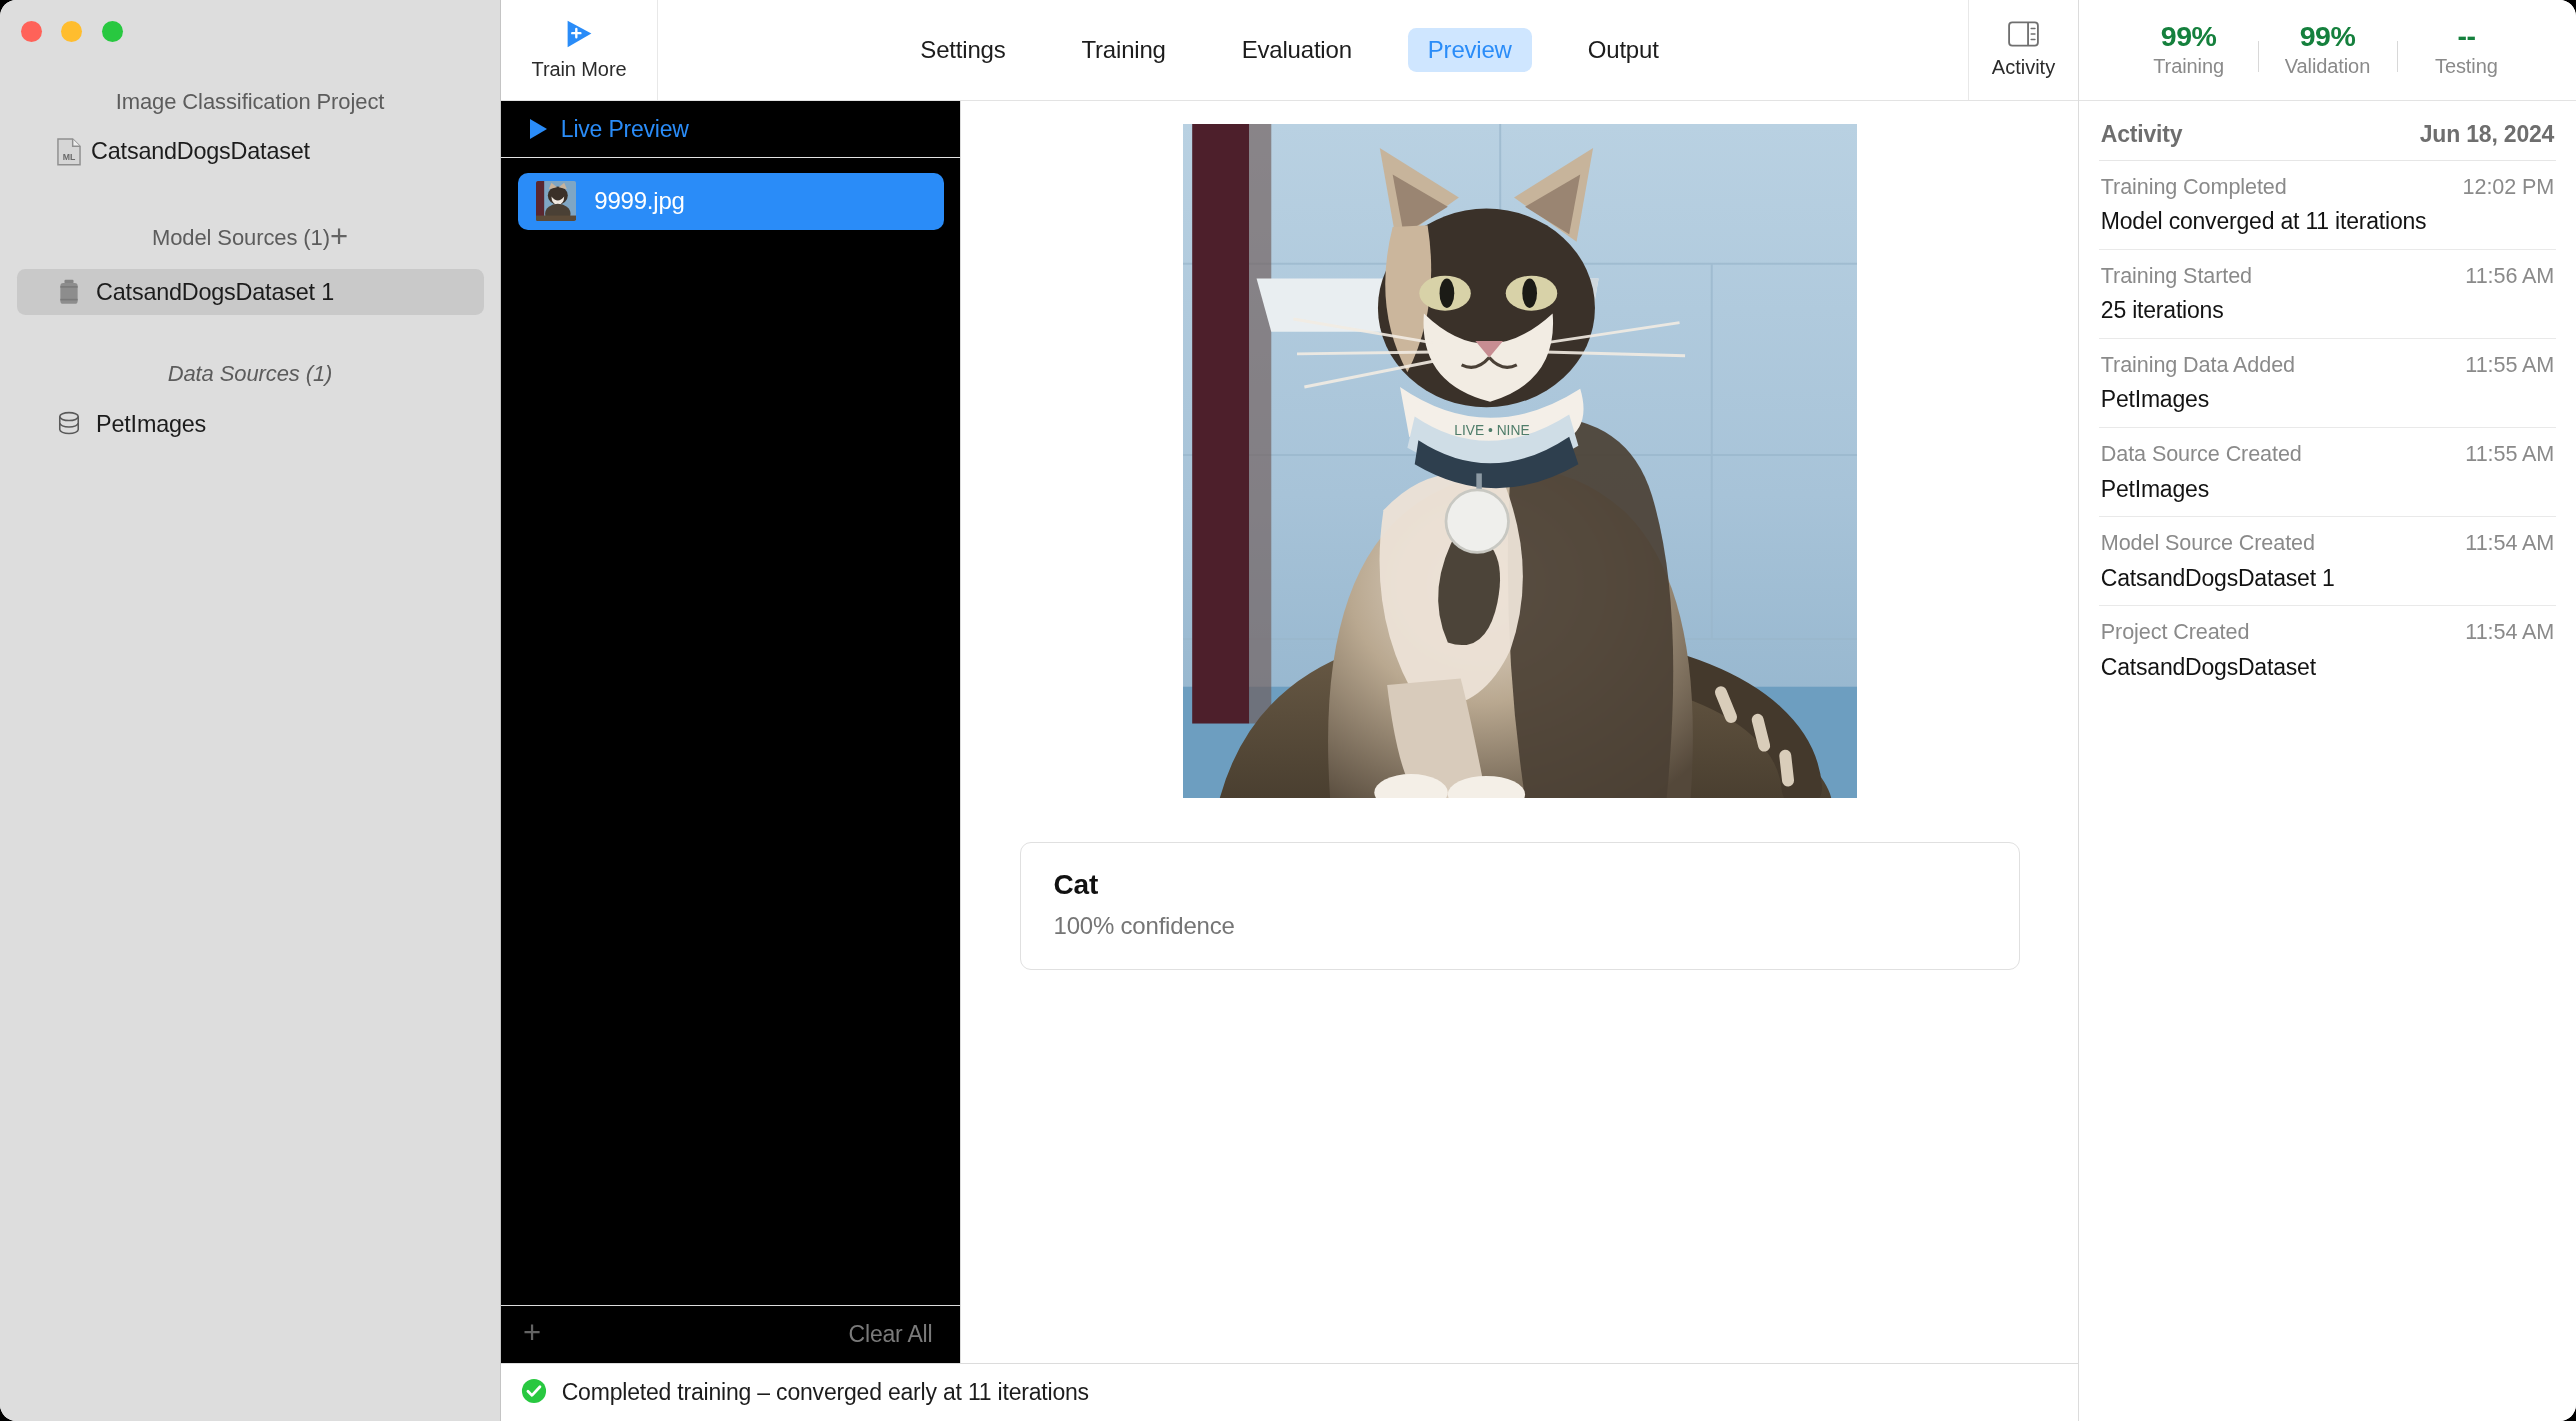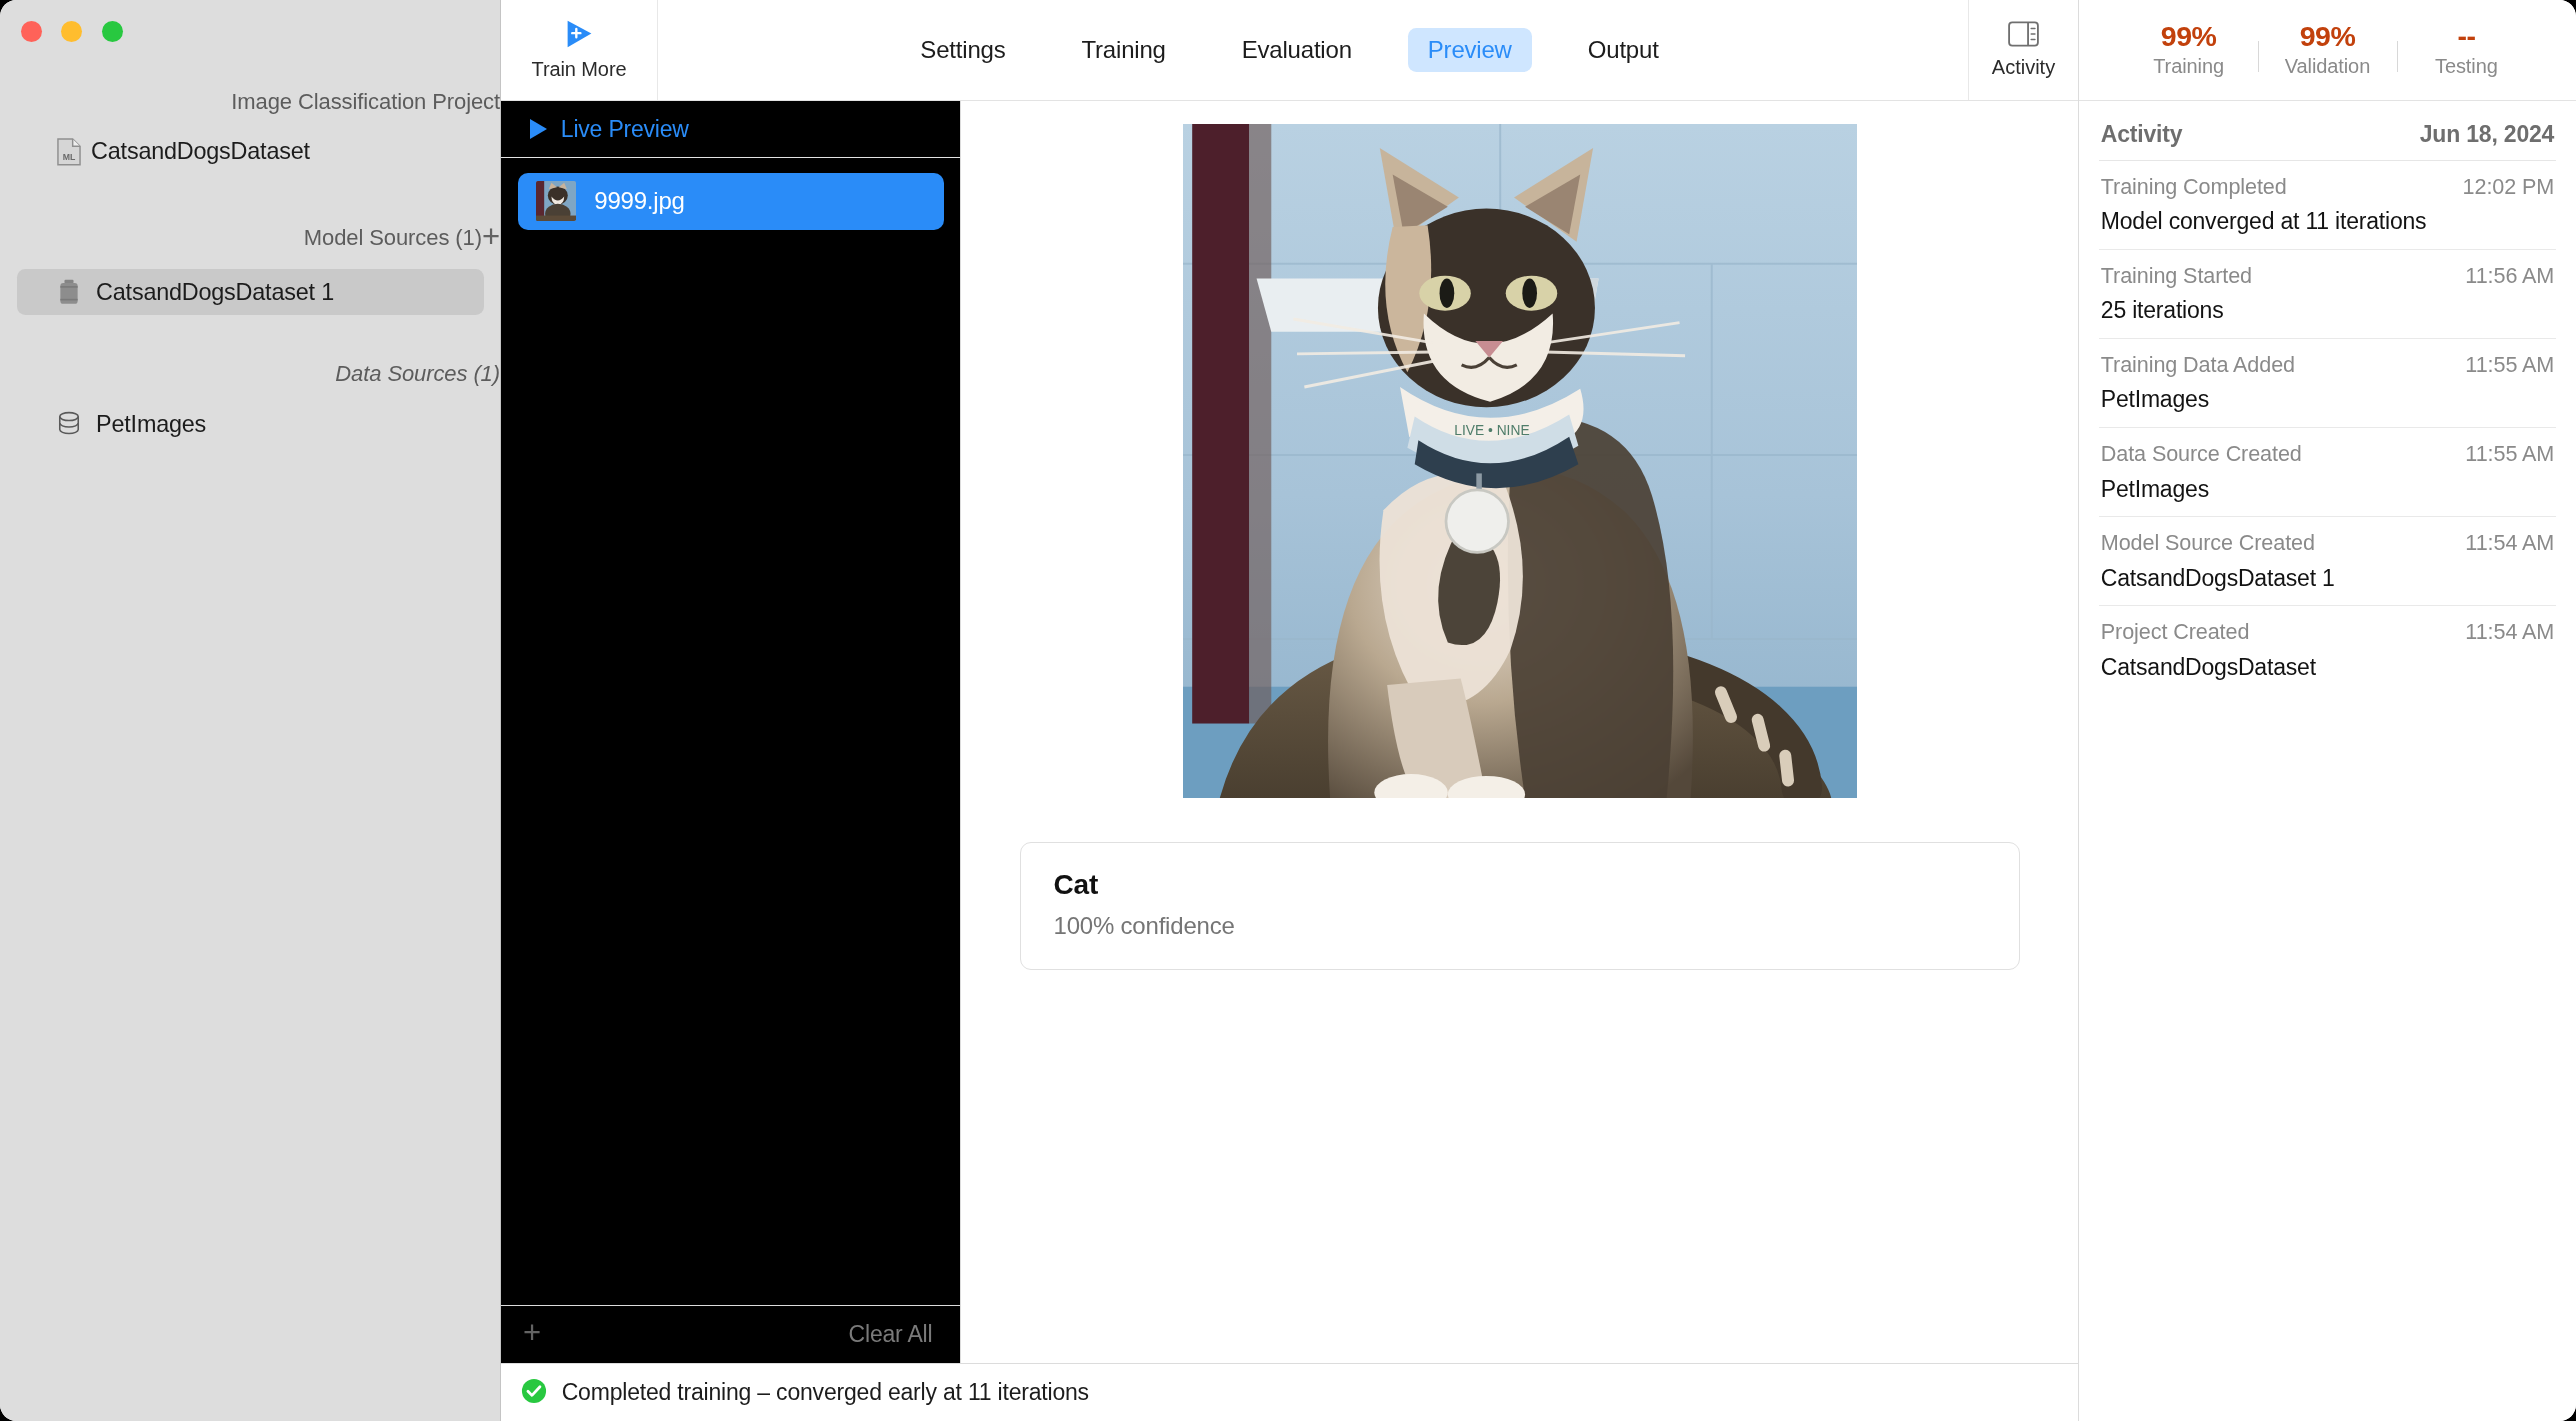--- a/index.html
+++ b/index.html
@@ -35,21 +35,22 @@
   .tl.red    { background: #ff6259; }
   .tl.yellow { background: #ffbd2e; }
   .tl.green  { background: #28c840; }
 
   .sb-section-title {
     font-size: 22px; color: #5c5c5c;
     padding: 0 0 0 26px;
     letter-spacing: -0.1px;
   }
   .sb-section-header {
-    display: flex; align-items: center; justify-content: flex-end;
+    display: flex; align-items: center; justify-content: center;
+    padding-right: 26px;
   }
   .sb-plus {
     font-size: 31px; color: #636363; line-height: 1;
     font-weight: 300; cursor: default;
     padding-bottom: 3.7px;
   }
   .sb-row {
     display: flex; align-items: center;
     gap: 13px;
     height: 46px;
@@ -210,21 +211,21 @@
   #metrics {
     height: 101px; flex: 0 0 101px;
     display: flex; align-items: center; justify-content: center;
     border-bottom: 0.9px solid #e3e3e3;
   }
   .metric {
     display: flex; flex-direction: column; align-items: center;
     justify-content: center; gap: 2.8px;
     width: 138px;
   }
-  .metric .m-val { font-size: 28.5px; font-weight: bold; color: #c2410c; letter-spacing: -0.5px; line-height: 1.05; }
+  .metric .m-val { font-size: 28.5px; font-weight: bold; color: #15803d; letter-spacing: -0.5px; line-height: 1.05; }
   .metric .m-name { font-size: 20px; color: #8a8a8a; letter-spacing: -0.1px; }
   .m-sep { width: 0.9px; height: 31px; background: #d8d8d8; margin-top: 13px; }
 
   #activity-list { padding: 0 20px; flex: 1 1 auto; min-height: 0; overflow: hidden; }
   .act-head {
     display: flex; justify-content: space-between; align-items: baseline;
     padding: 20px 1.8px 12px 1.8px;
     border-bottom: 0.9px solid #e6e6e6;
   }
   .act-head .ah-title { font-size: 23px; font-weight: bold; color: #6e6e6e; letter-spacing: -0.2px; }

